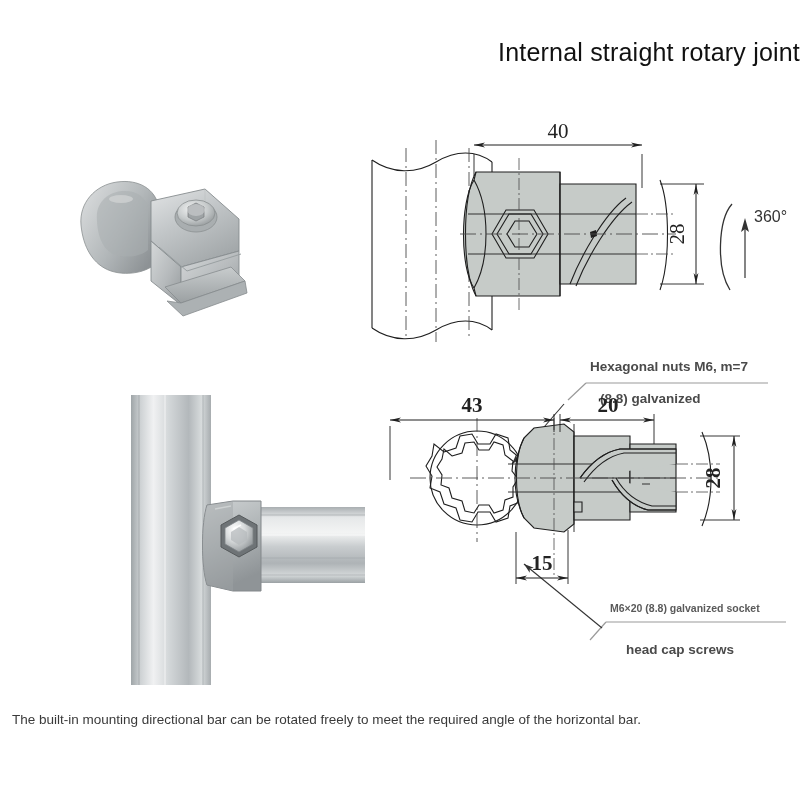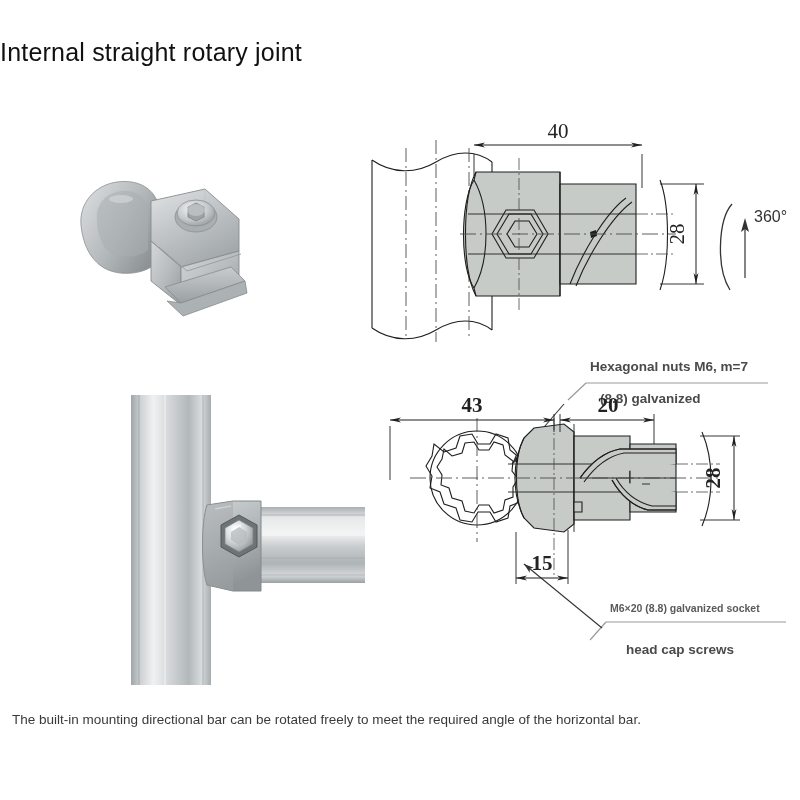--- a/index.html
+++ b/index.html
@@ -20,21 +20,21 @@
     inset: 0;
     background: #ffffff;
   }
 
   
   .title {
     position: absolute;
     left: 0;
     top: 38px;
     width: 800px;
-    text-align: left;
+    text-align: right;
     font-size: 25px;
     font-weight: 400;
     letter-spacing: 0.2px;
     color: #111111;
     font-family: "Liberation Sans", sans-serif;
   }
 
   
   .caption {
     position: absolute;

